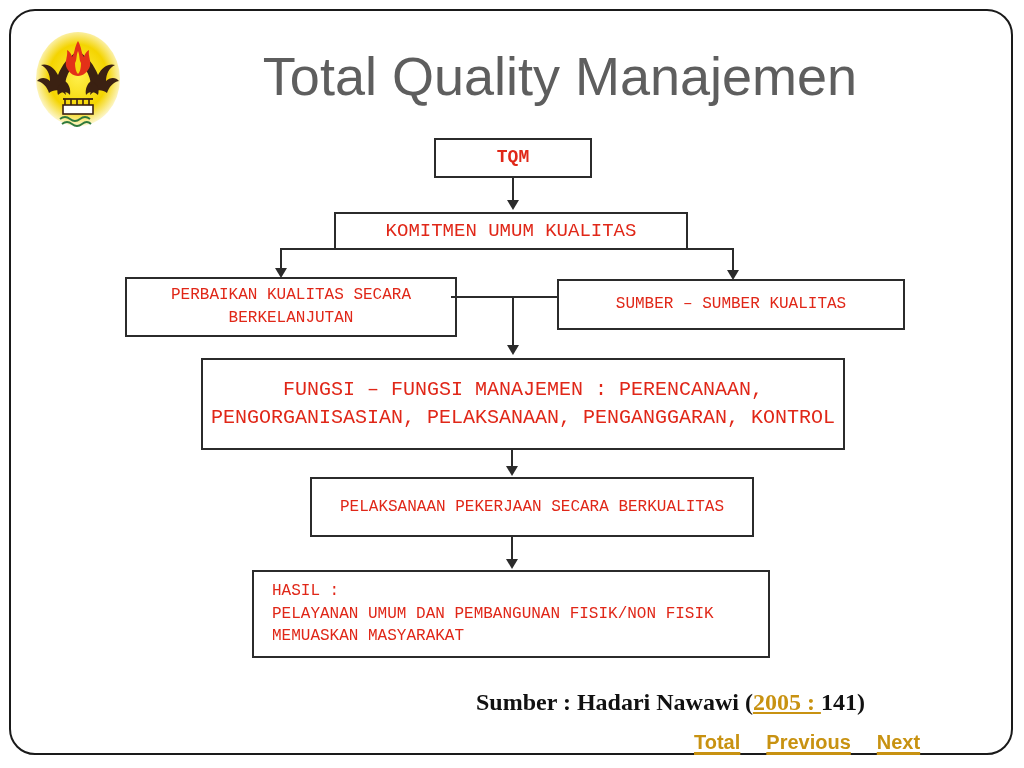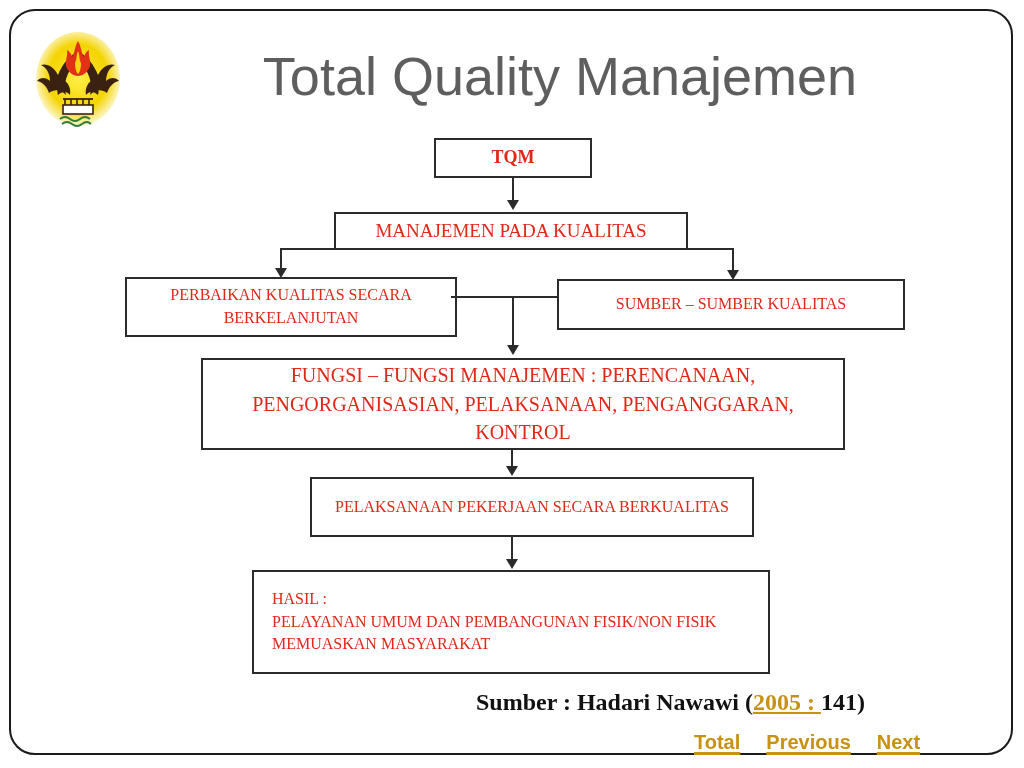--- a/index.html
+++ b/index.html
@@ -57,21 +57,21 @@
     white-space: nowrap;
   }
 
   
   .fc-box {
     position: absolute;
     box-sizing: border-box;
     border: 2px solid #2b2b2b;
     background: #ffffff;
     color: #e02718;
-    font-family: Liberation Serif, serif;
+    font-family: Liberation Mono, monospace;
     font-size: 16px;
     line-height: 1.42;
     display: flex;
     align-items: center;
     justify-content: center;
     text-align: center;
     padding: 2px 6px;
   }
   .fc-box .txt { display: block; width: 100%; }
   .fc-box.left-align { justify-content: flex-start; text-align: left; }
@@ -96,21 +96,21 @@
   #box-tqm          { left: 434px; top: 138px; width: 158px; height: 40px;
                       font-weight: bold; font-size: 18px; }
   #box-komitmen     { left: 334px; top: 212px; width: 354px; height: 38px;
                       font-size: 19px; }
   #box-perbaikan    { left: 125px; top: 277px; width: 332px; height: 60px; }
   #box-sumber       { left: 557px; top: 279px; width: 348px; height: 51px;
                       font-size: 16px; }
   #box-fungsi       { left: 201px; top: 358px; width: 644px; height: 92px;
                       font-size: 20px; }
   #box-pelaksanaan  { left: 310px; top: 477px; width: 444px; height: 60px; }
-  #box-hasil        { left: 252px; top: 570px; width: 518px; height: 104px;
+  #box-hasil        { left: 252px; top: 570px; width: 518px; height: 88px;
                       align-items: center; }
 
   
   #source-line {
     position: absolute;
     left: 476px;
     top: 689px;
     font-family: "Liberation Serif", serif;
     font-size: 24px;
     color: #111111;
@@ -184,21 +184,21 @@
   <div id="page-title">Total Quality Manajemen</div>
 
   <div class="fc-box" id="box-tqm">
     <span class="txt">TQM</span>
   </div>
 
   <div class="line-v" style="left:512px; top:178px; height:24px;"></div>
   <div class="arrow-down" style="left:507px; top:200px;"></div>
 
   <div class="fc-box" id="box-komitmen">
-    <span class="txt">MANAJEMEN PADA KUALITAS</span>
+    <span class="txt">KOMITMEN UMUM KUALITAS</span>
   </div>
 
   <div class="line-h" style="left:280px; top:248px; width:56px;"></div>
   <div class="line-v" style="left:280px; top:248px; height:22px;"></div>
   <div class="arrow-down" style="left:275px; top:268px;"></div>
 
   <div class="line-h" style="left:686px; top:248px; width:48px;"></div>
   <div class="line-v" style="left:732px; top:248px; height:24px;"></div>
   <div class="arrow-down" style="left:727px; top:270px;"></div>
 

